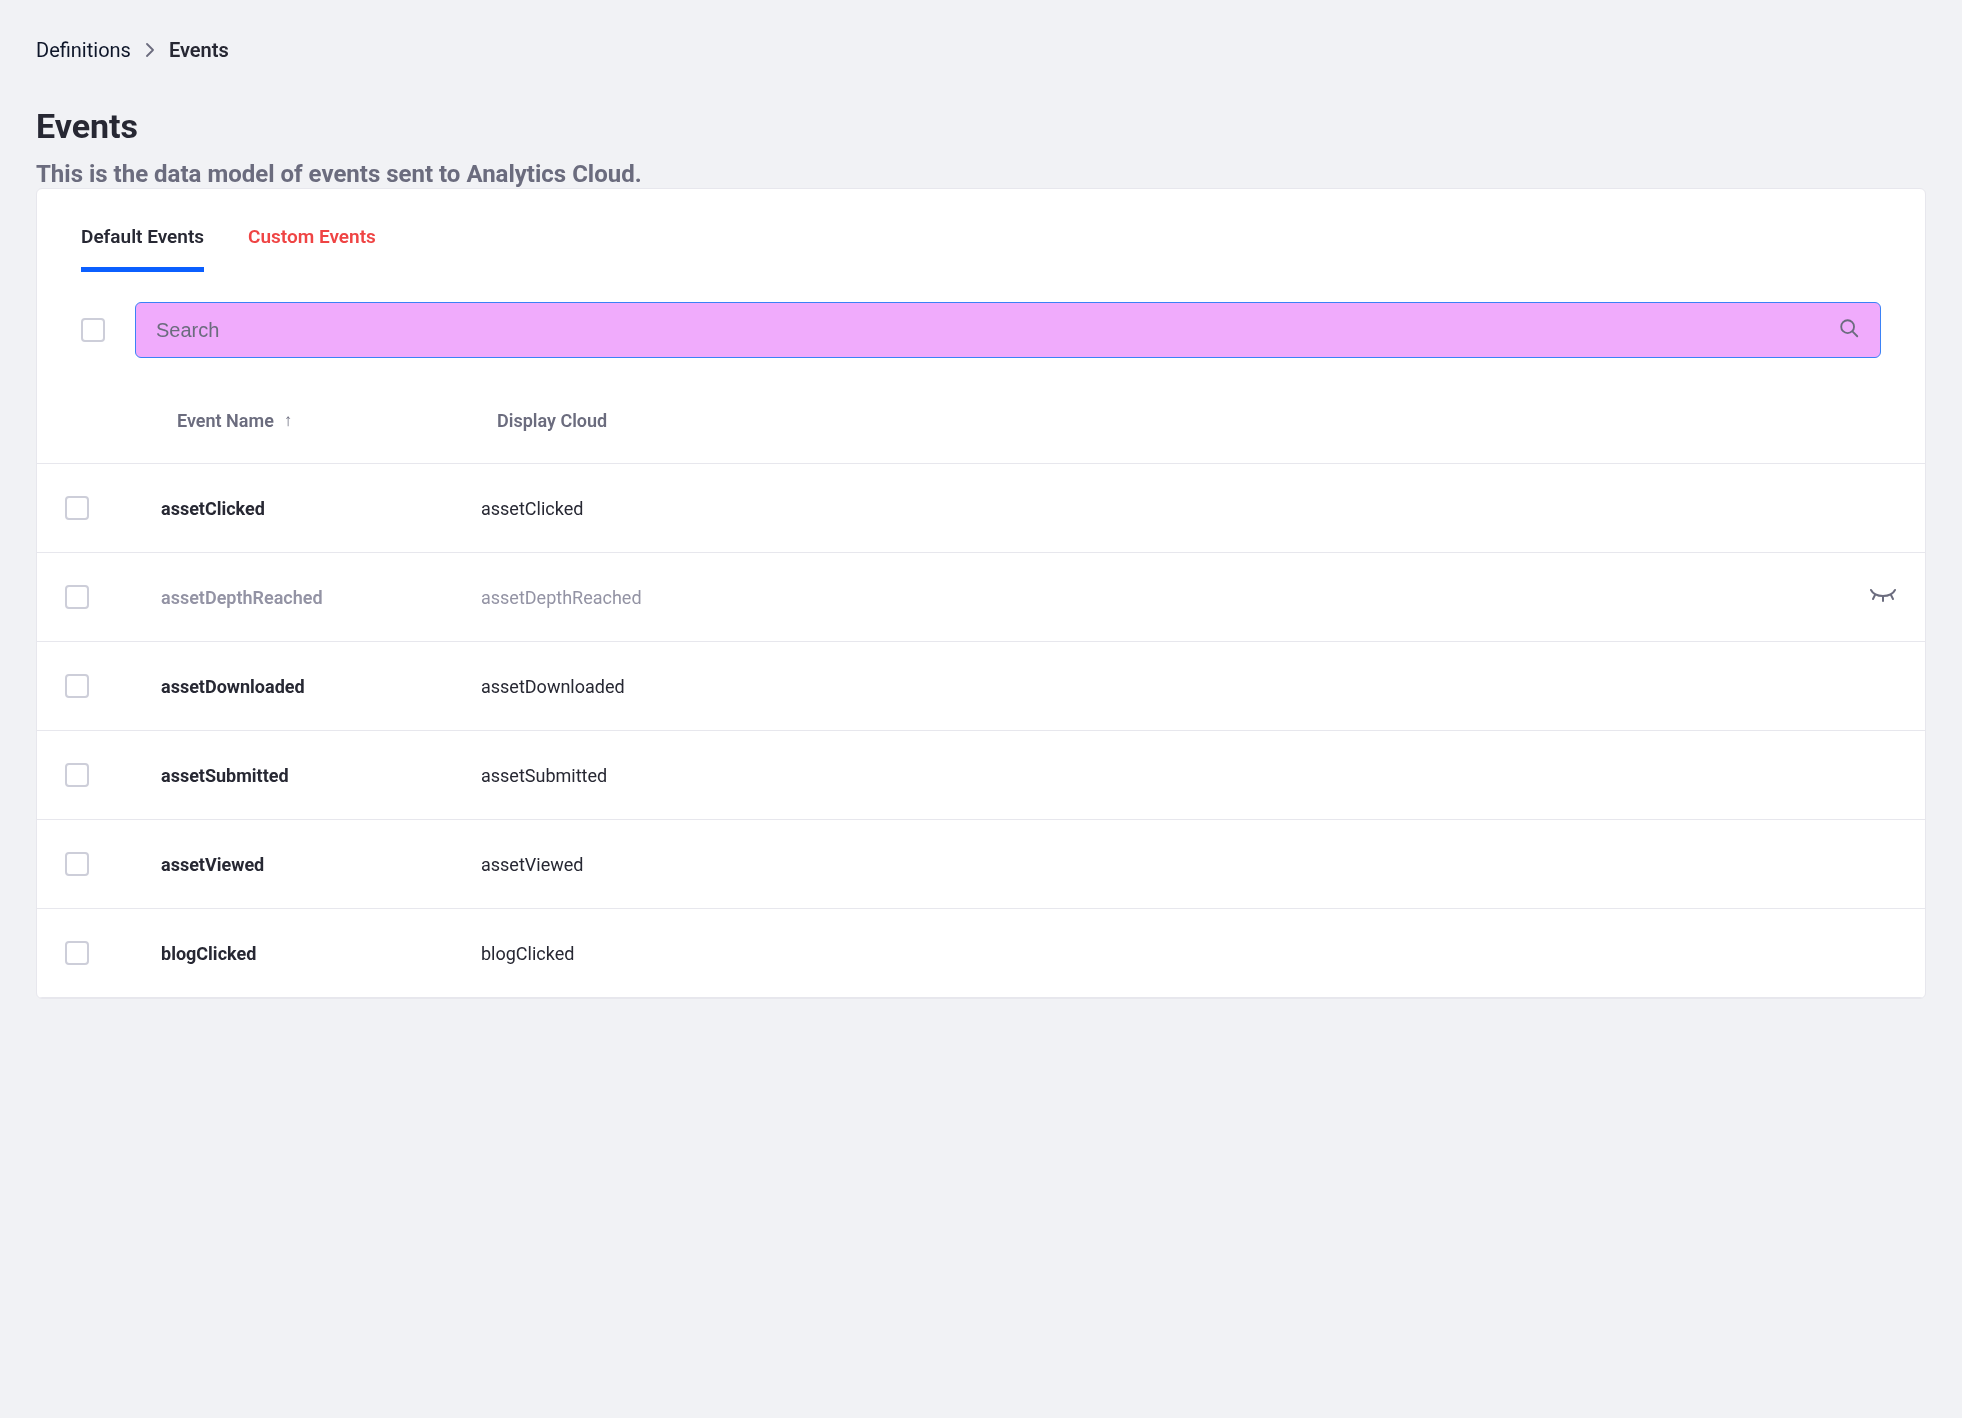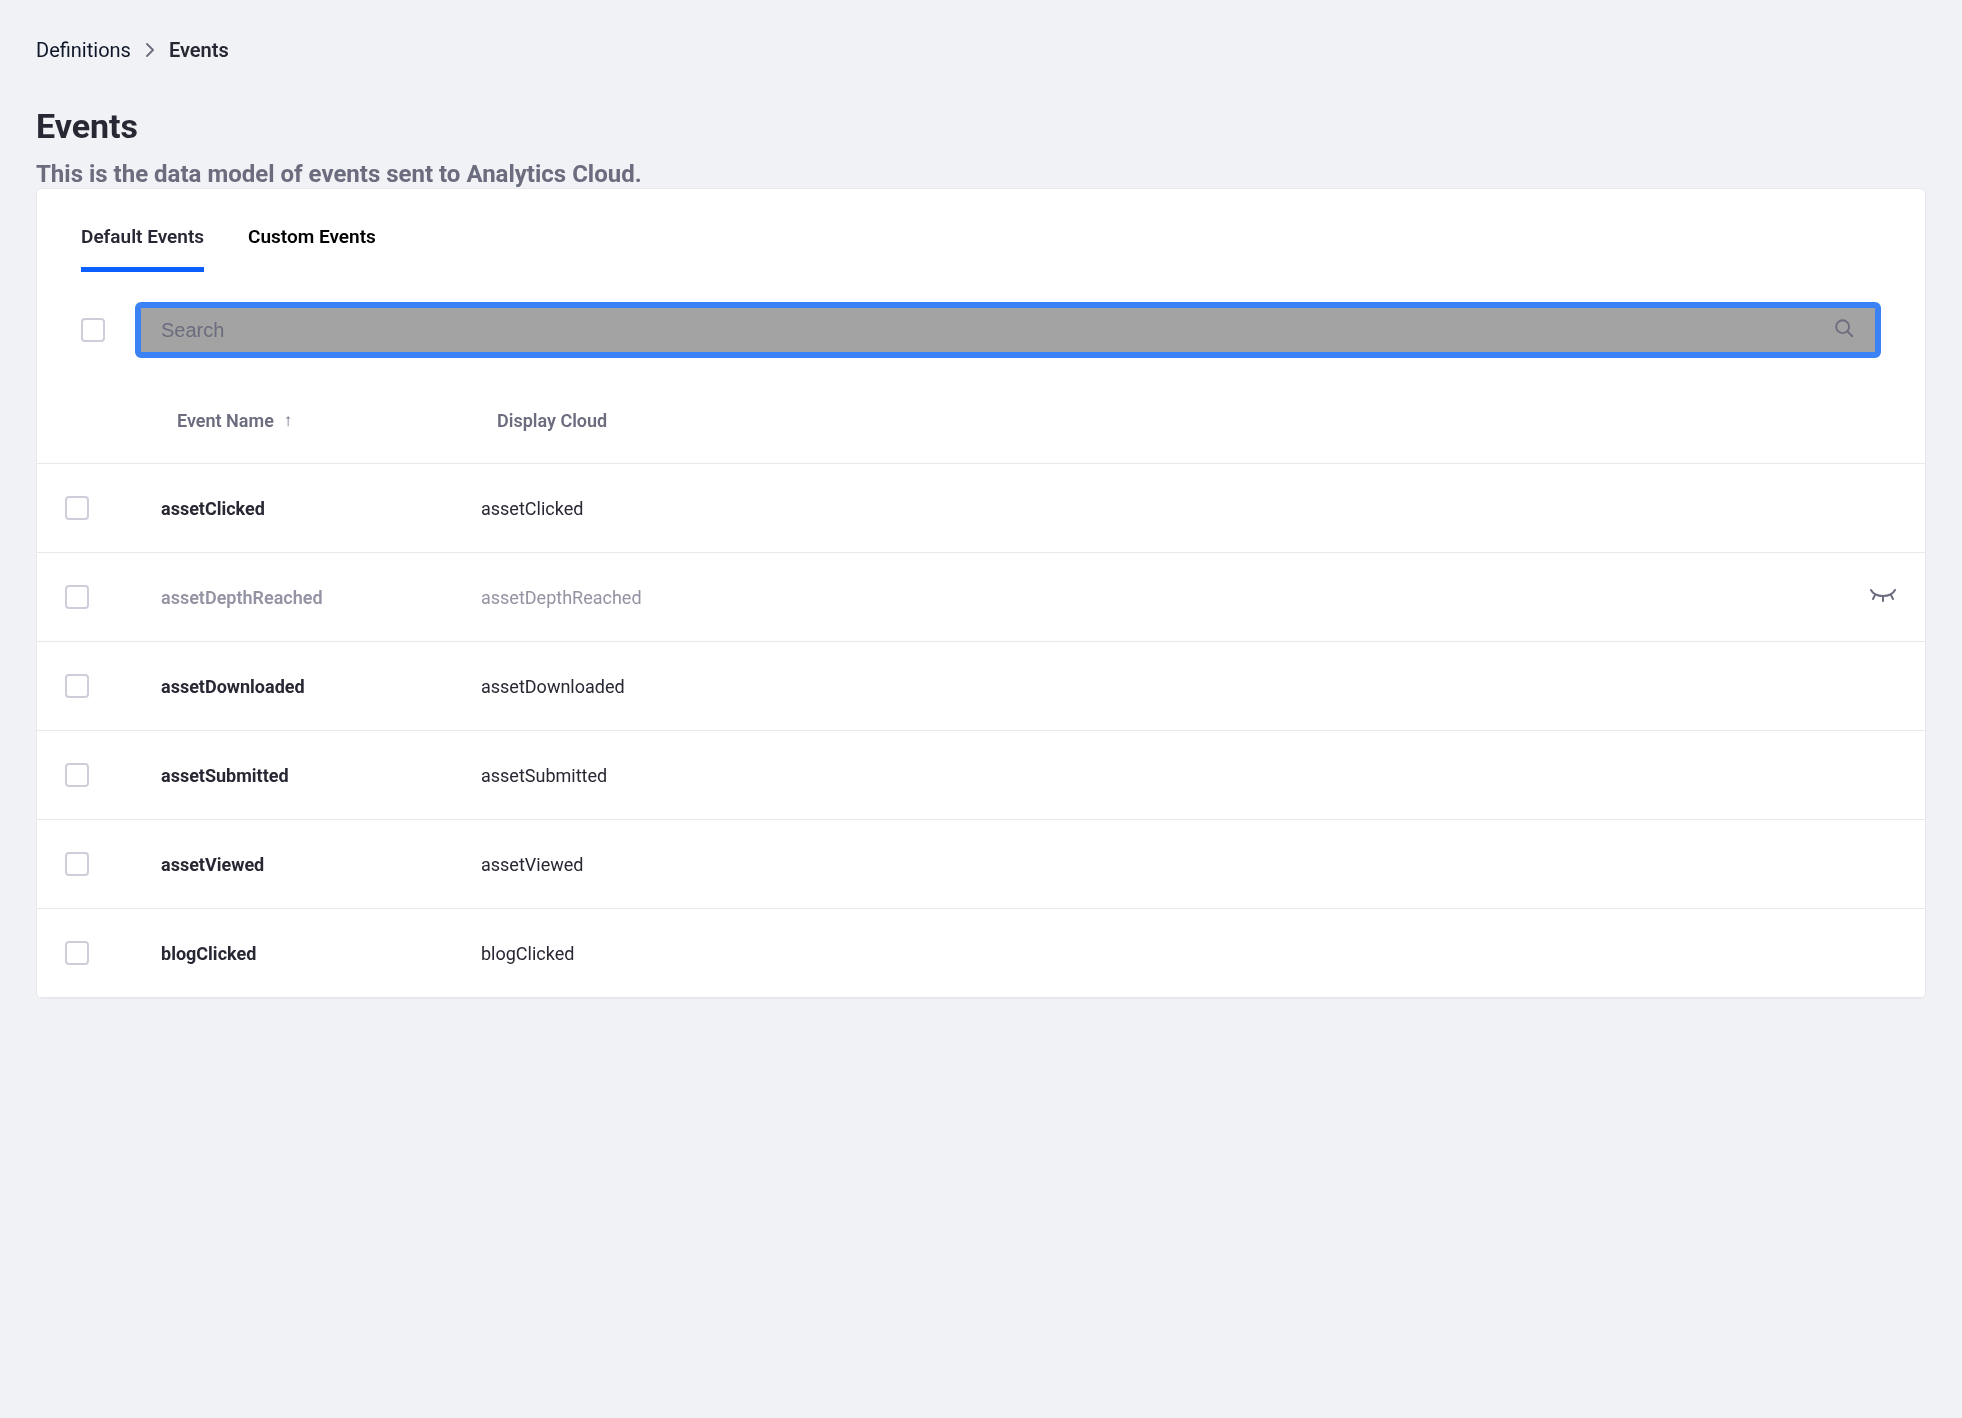--- a/index.html
+++ b/index.html
@@ -53,21 +53,21 @@
     }
     .tabs {
       display: flex;
       gap: 44px;
       padding: 36px 44px 0 44px;
       text-align: right;
     }
     .tab {
       font-size: 19px;
       font-weight: 600;
-      color: #000000;
+      color: #ef4444;
       padding-bottom: 24px;
       cursor: pointer;
       position: relative;
     }
     .tab.active {
       color: #272833;
     }
     .tab.active::after {
       content: "";
       position: absolute;
@@ -89,22 +89,22 @@
       border: 2px solid #cdced9;
       border-radius: 4px;
       background: #ffffff;
       cursor: pointer;
       flex-shrink: 0;
     }
     .search-box {
       flex: 1;
       display: flex;
       align-items: center;
-      background: #a3a3a3;
-      border: 6px solid #3b82f6;
+      background: #f0abfc;
+      border: 1px solid #3b82f6;
       border-radius: 6px;
       padding: 0 20px;
       height: 56px;
     }
     .search-input {
       flex: 1;
       border: none;
       background: transparent;
       outline: none;
       font-size: 20px;

